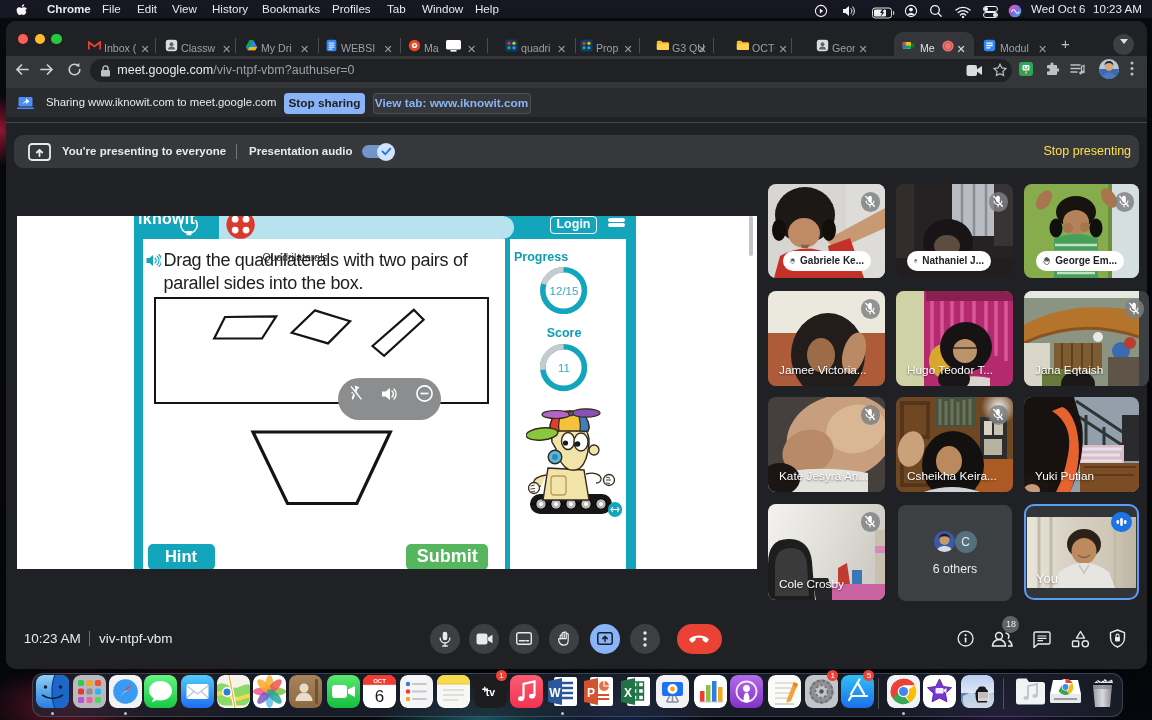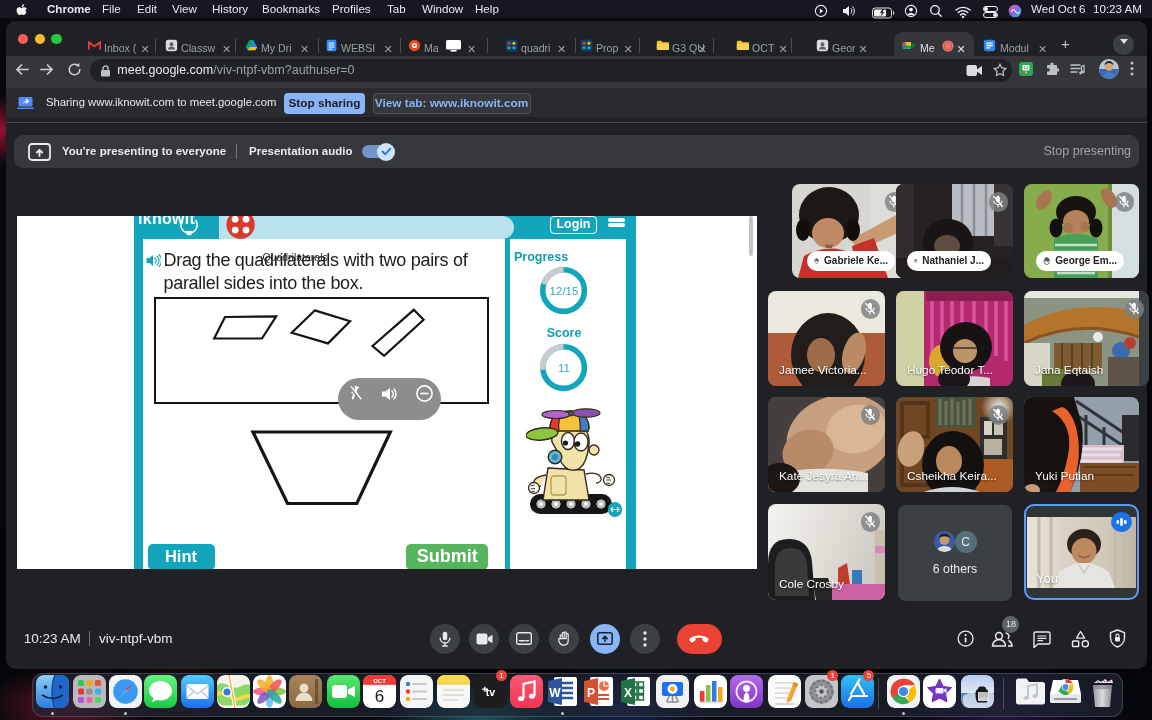--- a/index.html
+++ b/index.html
@@ -306,21 +306,21 @@
         <path d="M11.5 13V7.2M8.8 9.5l2.7-2.7 2.7 2.7" stroke="#e8eaed" stroke-width="1.8" fill="none" stroke-linecap="round" stroke-linejoin="round"></path>
       </svg>
  <span class="abs" style="left:48px;top:9.5px;font-size:11.5px;font-weight:bold;color:#e8eaed;white-space:nowrap;">You're presenting to everyone</span>
  <div class="abs" style="left:222px;top:9px;width:1px;height:15px;background:rgba(232,234,237,.35);"></div>
  <span class="abs" style="left:235px;top:9.5px;font-size:11.5px;font-weight:bold;color:#e8eaed;white-space:nowrap;">Presentation audio</span>
  <div class="abs" style="left:348px;top:10px;width:30px;height:13px;border-radius:7px;background:rgba(138,180,248,.75);"></div>
  <div class="abs" style="left:363px;top:7.5px;width:18px;height:18px;border-radius:50%;background:#d2e3fc;"></div>
  <svg class="abs" style="left:366.5px;top:11px" width="11" height="11" viewBox="0 0 11 11">
         <path d="M1.5 5.5l2.8 2.8 5-5.6" stroke="#1a73e8" stroke-width="1.8" fill="none" stroke-linecap="round"></path>
       </svg>
- <span class="abs" style="left:1029.5px;top:9px;font-size:12.5px;color:#a3a3a3;white-space:nowrap;">Stop presenting</span>
+ <span class="abs" style="left:1029.5px;top:9px;font-size:12.5px;color:#fde047;white-space:nowrap;">Stop presenting</span>
 </div>
 <div id="stage">
  <div class="abs" style="left:117px;top:0;width:501.5px;height:23.5px;background:#12a5bb;"></div>
  <div class="abs" style="left:201.6px;top:0;width:295.7px;height:23.5px;background:#b8e3ee;border-radius:0 12px 12px 0;"></div>
  <span class="abs" style="left:121px;top:-6px;font-size:16px;font-weight:bold;color:#fff;letter-spacing:0.3px;">iknowit</span>
  <svg class="abs" style="left:162px;top:4px" width="20" height="16" viewBox="0 0 20 16">
         <circle cx="10" cy="5" r="8.2" fill="none" stroke="#fff" stroke-width="1.6"></circle>
         <rect x="6.5" y="11" width="7" height="2.2" rx="1" fill="#fff"></rect>
         <rect x="7.5" y="13.5" width="5" height="1.8" rx="0.9" fill="#fff"></rect>
       </svg>
@@ -424,21 +424,21 @@
    <ellipse cx="60" cy="5" rx="14" ry="4.2" fill="#8a52b0" stroke="#33281c" stroke-width="1.2"></ellipse>
    <circle cx="45" cy="5.5" r="2.5" fill="#555" stroke="#33281c"></circle>
  </svg>
  <div class="abs" style="left:590.6px;top:286.8px;width:14.6px;height:14.6px;border-radius:50%;background:#12a5bb;display:flex;align-items:center;justify-content:center;">
         <svg width="10" height="7" viewBox="0 0 10 7">
           <path d="M2.8 1L1 3.5 2.8 6M7.2 1L9 3.5 7.2 6M1.5 3.5h7" stroke="#fff" stroke-width="1.2" fill="none"></path>
         </svg>
       </div>
 </div>
 <div id="tiles">
-<div class="tile" style="left:792px;top:184px;width:117px;height:94px;">
+<div class="tile" style="left:768px;top:184px;width:117px;height:94px;">
  <svg width="117" height="94" viewBox="0 0 117 94">
           <rect width="117" height="94" fill="#d8d6d2"></rect>
           <rect x="78" width="39" height="94" fill="#dedcd8"></rect>
           <path d="M58 56L117 24v20L68 66z" fill="#c89a74"></path>
           <ellipse cx="37" cy="31" rx="30" ry="28" fill="#1c1815"></ellipse>
           <ellipse cx="36" cy="49" rx="16" ry="15" fill="#c08a66"></ellipse>
           <path d="M33 60q4 2 8 0l-1 4h-6z" fill="#8a5f44"></path>
           <ellipse cx="11" cy="46" rx="7" ry="11" fill="#120e0b"></ellipse>
           <ellipse cx="61" cy="46" rx="7" ry="11" fill="#120e0b"></ellipse>
           <path d="M6 94l6-22q24-14 50-2l10 24z" fill="#c53029"></path>

